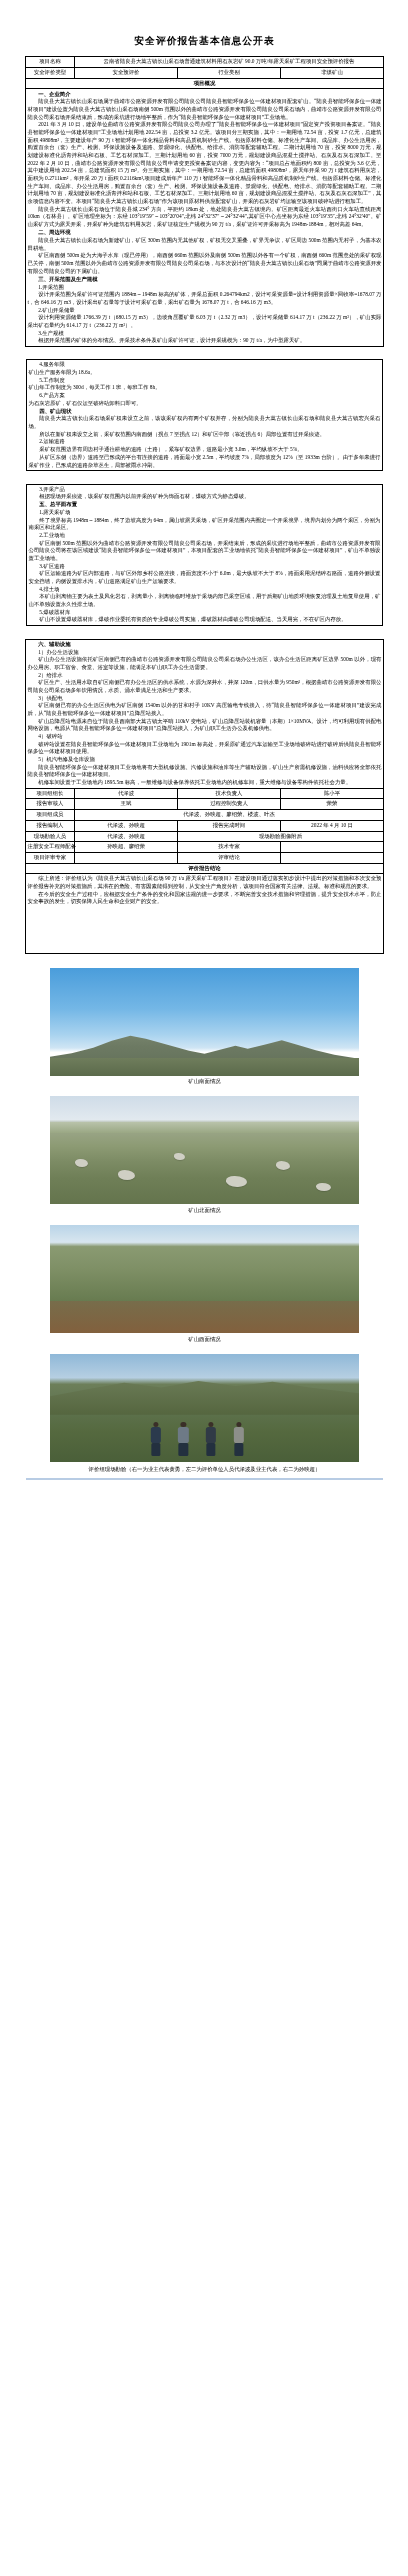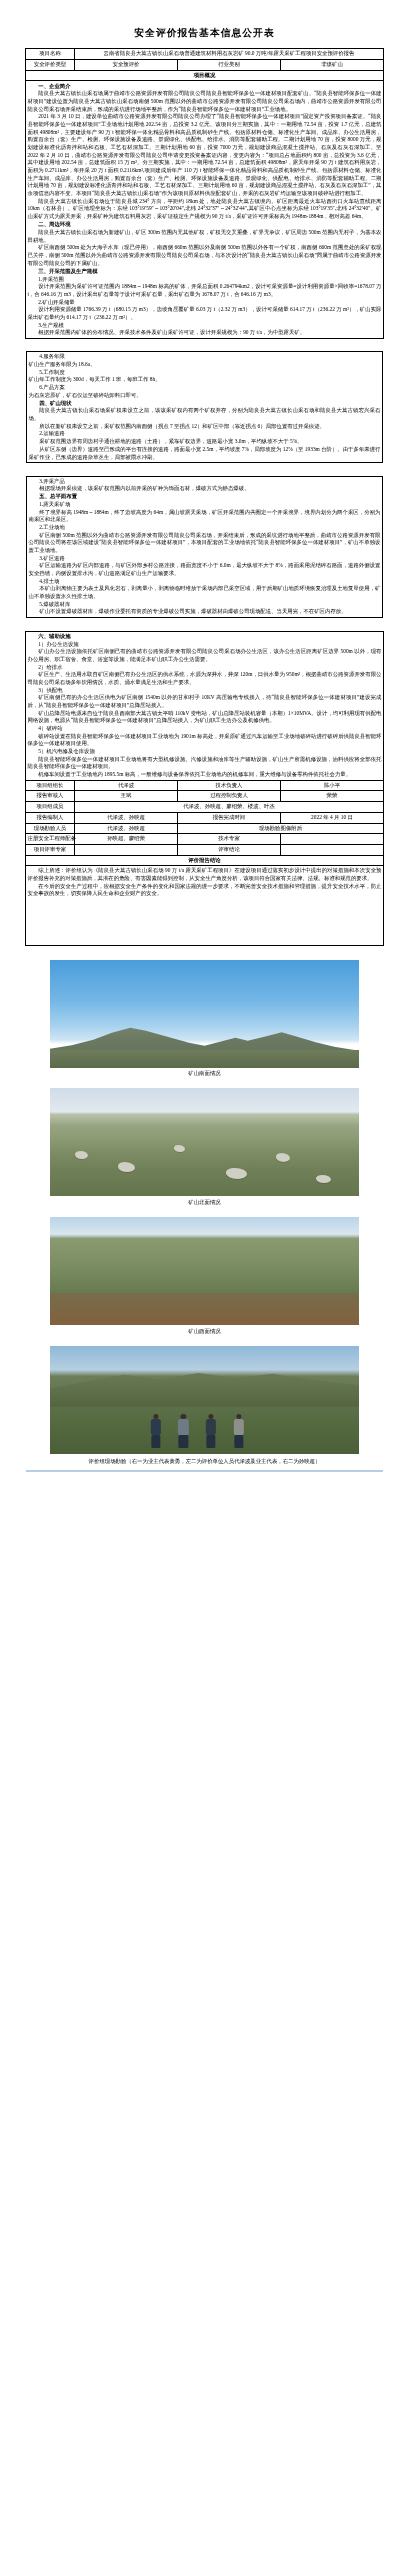--- a/index.html
+++ b/index.html
@@ -4,21 +4,21 @@
 <style>
   html,body{margin:0;padding:0;background:#ffffff;}
   body{
     width:409px;
     font-family:"Liberation Serif","DejaVu Serif",serif;
     color:#000;
     -webkit-font-smoothing:none;
   }
   .page{
     width:409px;
-    margin:0 auto;
+    margin:8px auto;
     position:relative;
     padding-bottom:15.5px;
   }
   .doc-title{
     text-align:center;
     font-size:9.8px;
     font-weight:bold;
     letter-spacing:1px;
     padding:27px 0 8.2px 0;
     font-family:"Liberation Serif","DejaVu Serif",serif;

